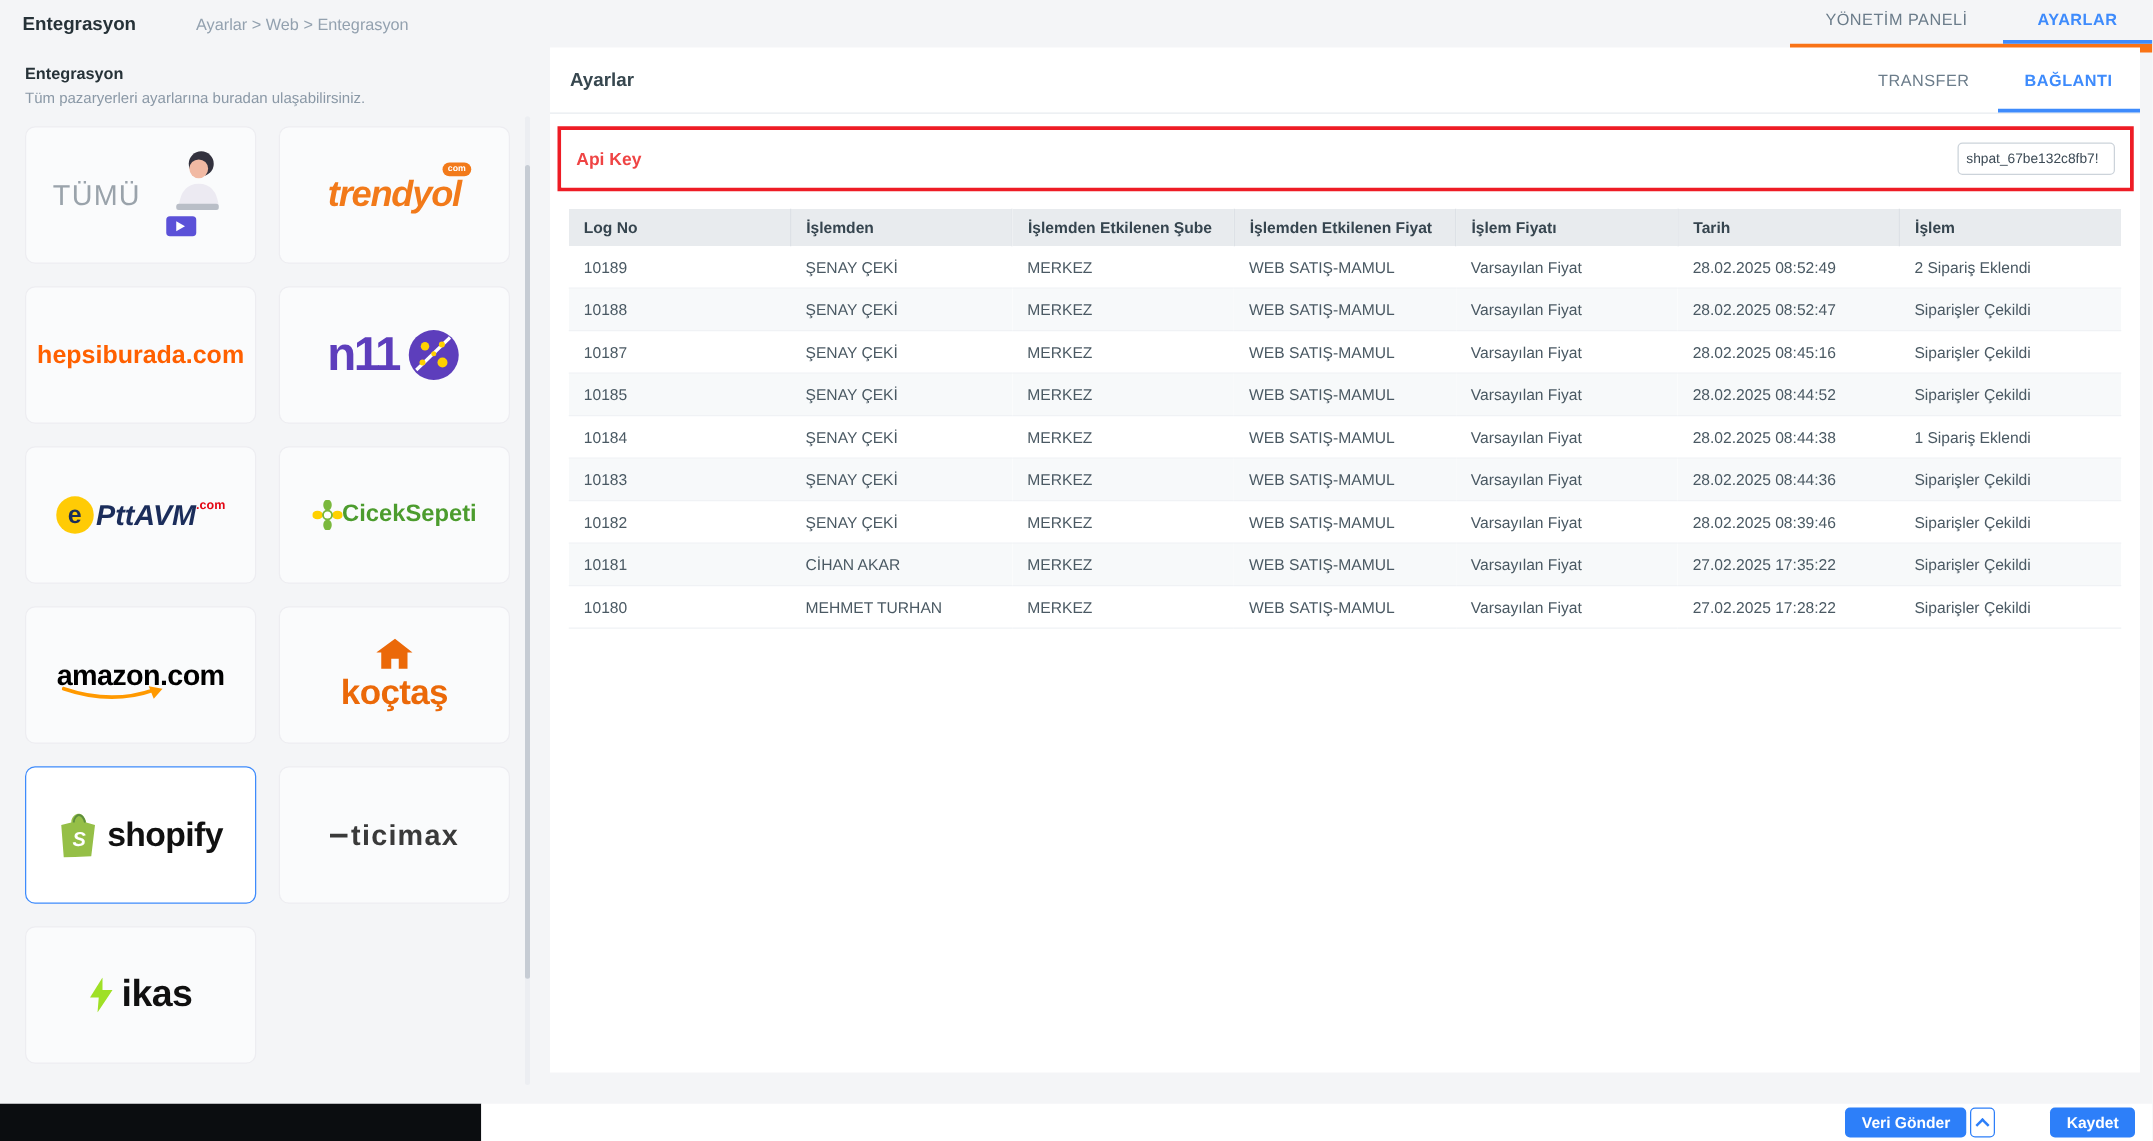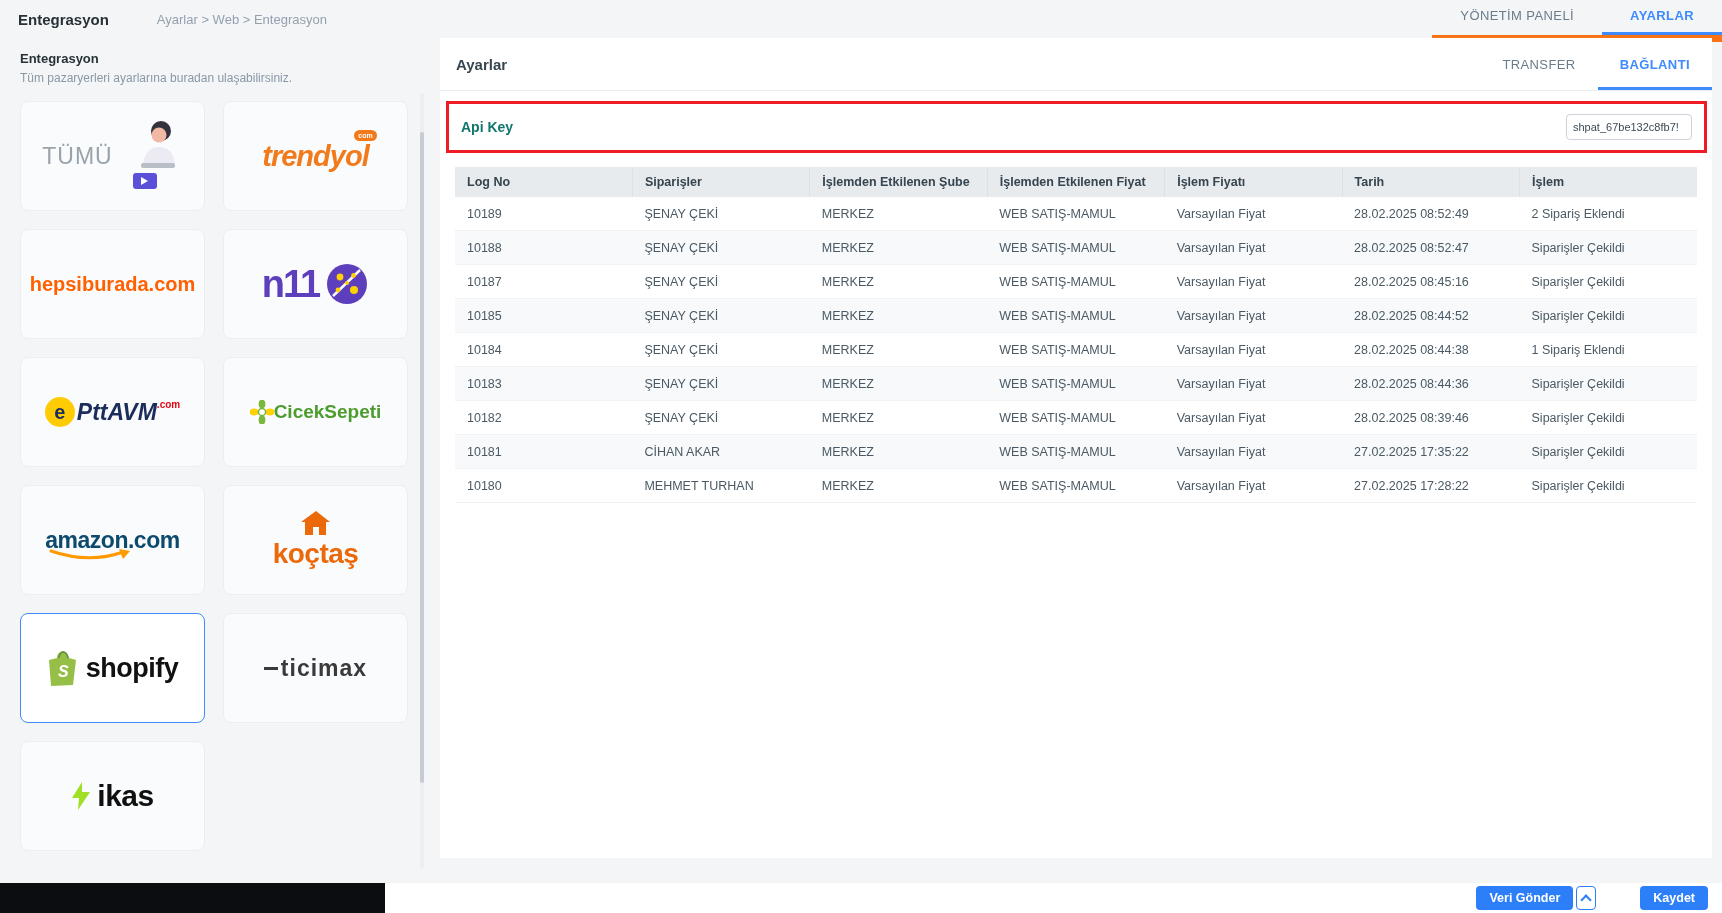--- a/index.html
+++ b/index.html
@@ -34,21 +34,21 @@
   .hb-text{font-size:20px;font-weight:700;color:#ff6000;}
   .n11-wrap{display:flex;align-items:center;gap:6px;}
   .n11-text{font-size:38px;font-weight:700;color:#5d3ebc;letter-spacing:-2px;}
   .ptt-wrap{display:flex;align-items:center;}
   .ptt-e{width:30px;height:30px;border-radius:50%;background:#ffcb05;color:#1b2d5b;font-weight:800;font-size:20px;display:flex;align-items:center;justify-content:center;margin-right:2px;}
   .ptt-main{font-size:23px;font-weight:800;font-style:italic;color:#1b2d5b;}
   .ptt-com{font-size:10px;font-weight:700;color:#e30613;align-self:flex-start;margin-top:2px;}
   .cs-wrap{display:flex;align-items:center;gap:0;}
   .cs-text{font-size:19px;font-weight:700;color:#4c9c2e;}
   .amz-wrap{position:relative;}
-  .amz-text{font-size:23px;font-weight:700;color:#0c4a6e;letter-spacing:-.5px;}
+  .amz-text{font-size:23px;font-weight:700;color:#000000;letter-spacing:-.5px;}
   .amz-smile{position:absolute;left:4px;bottom:-8px;}
   .koc-wrap{display:flex;flex-direction:column;align-items:center;gap:2px;}
   .koc-text{font-size:28px;font-weight:800;color:#eb6909;letter-spacing:-.5px;}
   .shp-wrap{display:flex;align-items:center;gap:7px;}
   .shp-text{font-size:27px;font-weight:800;color:#111;letter-spacing:-.5px;}
   .tcx-wrap{display:flex;align-items:center;}
   .tcx-dash{width:14px;height:3px;background:#3a3a3a;margin-right:3px;}
   .tcx-text{font-size:23px;font-weight:600;color:#3a3a3a;letter-spacing:1px;}
   .ikas-wrap{display:flex;align-items:center;gap:6px;}
   .ikas-text{font-size:30px;font-weight:800;color:#101010;letter-spacing:-.5px;}
@@ -56,21 +56,21 @@
   
   .panel{position:absolute;top:38px;left:440px;right:10px;bottom:55px;background:#fff;}
   .panel-head{height:52px;display:flex;align-items:center;border-bottom:1px solid #e8ebef;padding-left:16px;}
   .panel-title{font-size:15px;font-weight:700;color:#37474f;}
   .panel-spacer{flex:1;}
   .tab{height:52px;display:flex;align-items:center;padding:0 22px;font-size:13px;color:#6b7c8a;letter-spacing:.4px;cursor:pointer;}
   .tab.active{color:#3e8bfc;font-weight:700;box-shadow:inset 0 -3px 0 #3e8bfc;}
 
   .apikey-annotation{margin:10px 5px 0 6px;border:3px solid #ee1c25;}
   .apikey-row{display:flex;align-items:center;padding:10px 12px;background:#fff;}
-  .apikey-label{font-size:14px;font-weight:700;color:#0f766e;}
+  .apikey-label{font-size:14px;font-weight:700;color:#ef4444;}
   .apikey-spacer{flex:1;}
   .apikey-input{width:126px;height:26px;border:1px solid #ccd3da;border-radius:4px;font-size:11px;color:#3c4a55;padding:0 6px;font-family:inherit;box-sizing:border-box;}
 
   .log-table{margin:14px 15px 0 15px;border-collapse:collapse;table-layout:fixed;width:calc(100% - 30px);}
   .log-table th{background:#e8ebee;font-size:12.5px;font-weight:700;color:#36454f;text-align:left;padding:8px 12px;border-right:1px solid #dde1e6;white-space:nowrap;overflow:hidden;}
   .log-table th:last-child{border-right:none;}
   .log-table td{font-size:12.5px;color:#4a5963;padding:9.5px 12px;border-bottom:1px solid #f0f2f5;white-space:nowrap;overflow:hidden;text-overflow:ellipsis;}
   .log-table tbody tr:nth-child(even){background:#f7f9fa;}
 
   
@@ -231,21 +231,21 @@
         <span class="apikey-label">Api Key</span>
         <span class="apikey-spacer"></span>
         <input class="apikey-input" type="text" value="shpat_67be132c8fb7!" style="">
       </div>
     </div>
 
     <table class="log-table">
       <thead>
         <tr>
           <th>Log No</th>
-          <th>Siparişler</th>
+          <th>İşlemden</th>
           <th>İşlemden Etkilenen Şube</th>
           <th>İşlemden Etkilenen Fiyat</th>
           <th>İşlem Fiyatı</th>
           <th>Tarih</th>
           <th>İşlem</th>
         </tr>
       </thead>
       <tbody>
 
           <tr>

